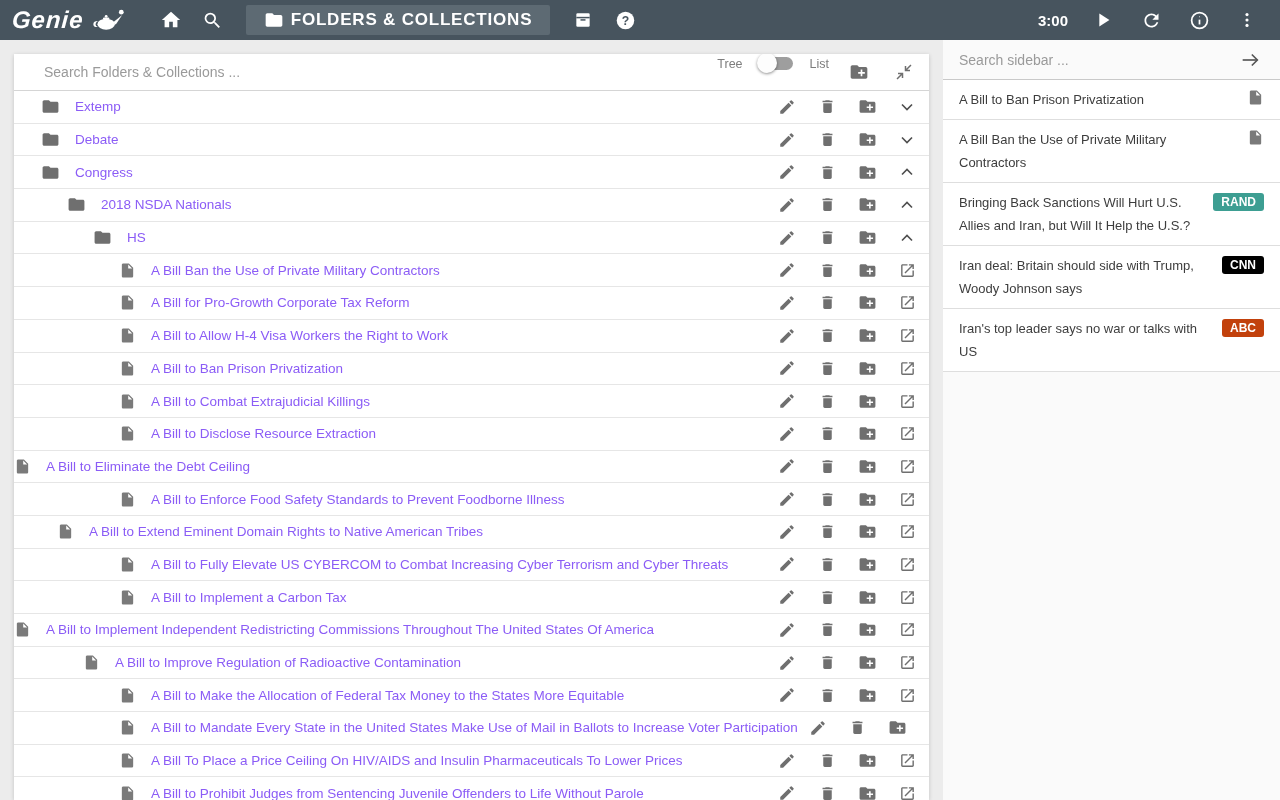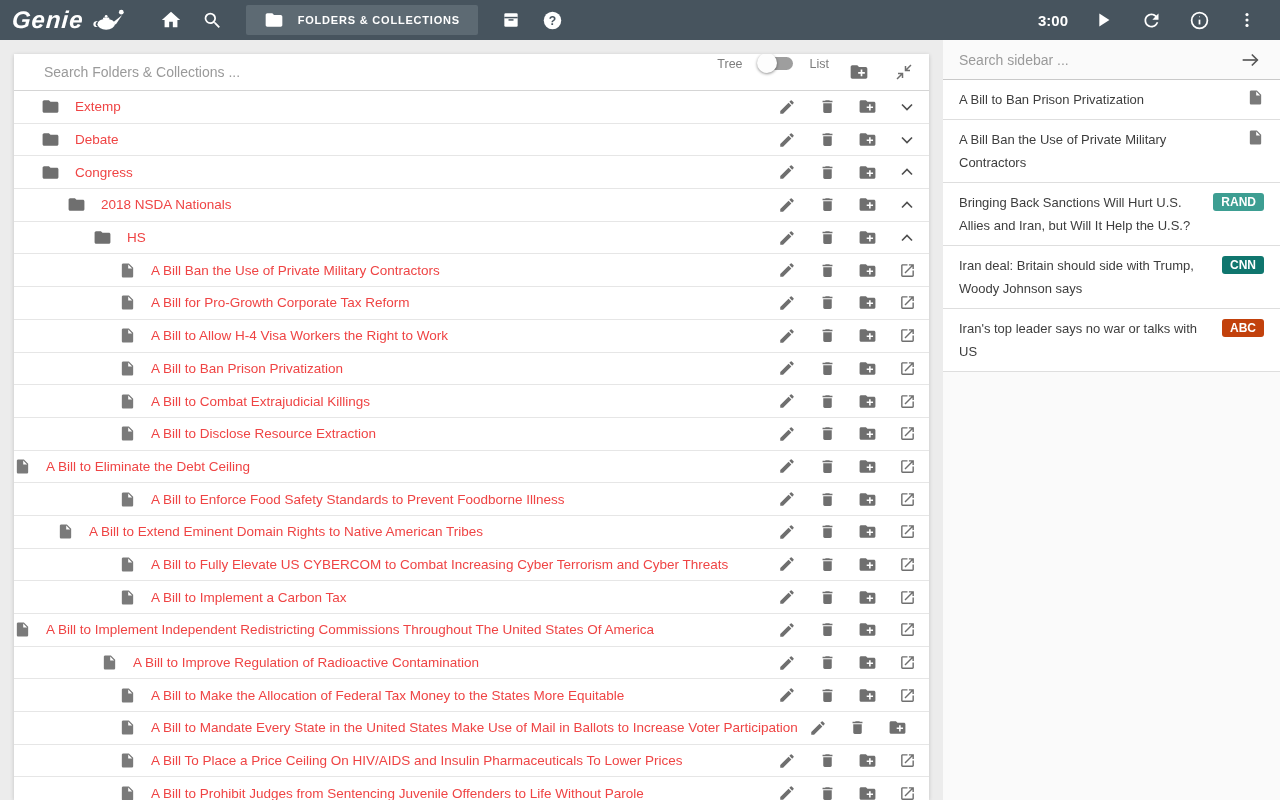--- a/index.html
+++ b/index.html
@@ -17,25 +17,25 @@
   .logo-wrap { display:flex; align-items:center; gap:8px; margin-right:26px; cursor:pointer; }
   .logo-text {
     font-size:24px; font-weight:bold; font-style:italic;
     letter-spacing:1px; transform:skewX(-4deg);
   }
   .nav-icon-btn {
     width:42px; height:40px; display:flex; align-items:center; justify-content:center;
     background:none; border:none; padding:0; cursor:pointer;
   }
   .folders-btn {
-    display:flex; align-items:center; gap:14px;
+    display:flex; align-items:center; gap:7px;
     background:#5d6a73; height:30px; padding:8px 18px; margin:0 12px;
     border:none; border-radius:2px; cursor:pointer;
     color:#fff; font-family:inherit;
-    font-size:11px; font-weight:bold; letter-spacing:0.8px;
+    font-size:17px; font-weight:bold; letter-spacing:0.8px;
   }
   .topbar-right { margin-left:auto; display:flex; align-items:center; gap:6px; }
   .timer { font-size:15px; font-weight:600; margin-right:8px; }
   
   .content { position:relative; height:760px; }
   .main-panel {
     position:absolute; left:14px; top:14px; width:915px; bottom:0;
     background:#fff; box-shadow:0 1px 4px rgba(0,0,0,0.18);
     display:flex; flex-direction:column; overflow:hidden;
   }
@@ -55,21 +55,21 @@
   .icon-btn {
     width:40px; height:30px; display:flex; align-items:center; justify-content:center;
     background:none; border:none; padding:0; cursor:pointer;
   }
   .rows { flex:1; overflow:hidden; }
   .row {
     height:32.7px; border-bottom:1px solid #e6e6e6;
     display:flex; align-items:center; padding-right:2px;
   }
   .row-icon { display:flex; align-items:center; }
-  .row-name { font-size:13.5px; color:#ef4444; margin-left:15px; white-space:nowrap; }
+  .row-name { font-size:13.5px; color:#8b5cf6; margin-left:15px; white-space:nowrap; }
   .row-actions { margin-left:auto; display:flex; align-items:center; }
   
   .sidebar {
     position:absolute; left:943px; right:0; top:0; bottom:0;
     background:#fafafa;
   }
   .sidebar-search {
     height:40px; display:flex; align-items:center; padding:0 16px;
     border-bottom:1px solid #c9c9c9; background:#fafafa;
   }
@@ -869,21 +869,21 @@
             </button>
             <button class="icon-btn">
               <span style="display:flex;">
                 <svg width="17" height="17" viewBox="0 0 24 24" fill="#6f6f6f">
                   <path d="M19 19H5V5h7V3H5c-1.11 0-2 .9-2 2v14c0 1.1.89 2 2 2h14c1.1 0 2-.9 2-2v-7h-2v7zM14 3v2h3.59l-9.83 9.83 1.41 1.41L19 6.41V10h2V3h-7z"></path>
                 </svg>
               </span>
             </button>
           </span>
         </div>
-        <div class="row" style="padding-left: 87px;">
+        <div class="row" style="padding-left: 69px;">
           <span class="row-icon">
             <svg width="17" height="17" viewBox="0 0 24 24" fill="#7a7a7a">
               <path d="M6 2c-1.1 0-1.99.9-1.99 2L4 20c0 1.1.89 2 1.99 2H18c1.1 0 2-.9 2-2V8l-6-6H6zm7 7V3.5L18.5 9H13z"></path>
             </svg>
           </span>
           <span class="row-name">A Bill to Improve Regulation of Radioactive Contamination</span>
           <span class="row-actions">
             <button class="icon-btn">
               <span style="display:flex;">
                 <svg width="18" height="18" viewBox="0 0 24 24" fill="#6f6f6f">
@@ -1096,21 +1096,21 @@
               <path d="M6 2c-1.1 0-1.99.9-1.99 2L4 20c0 1.1.89 2 1.99 2H18c1.1 0 2-.9 2-2V8l-6-6H6zm7 7V3.5L18.5 9H13z"></path>
             </svg>
           </span>
         </div>
         <div class="sidebar-item">
           <span class="sidebar-item-title">Bringing Back Sanctions Will Hurt U.S. Allies and Iran, but Will It Help the U.S.?</span>
           <span class="badge" style="background:#3d9e92">RAND</span>
         </div>
         <div class="sidebar-item">
           <span class="sidebar-item-title">Iran deal: Britain should side with Trump, Woody Johnson says</span>
-          <span class="badge" style="background:#0f766e">CNN</span>
+          <span class="badge" style="background:#000000">CNN</span>
         </div>
         <div class="sidebar-item">
           <span class="sidebar-item-title">Iran's top leader says no war or talks with US</span>
           <span class="badge" style="background:#c2410c">ABC</span>
         </div>
       </div>
   </div>
 </div>
 
 </body></html>

